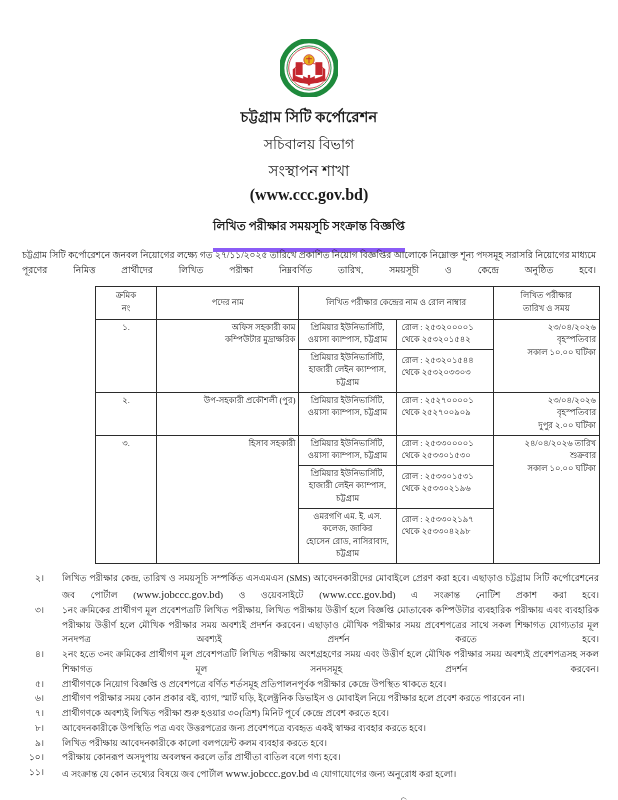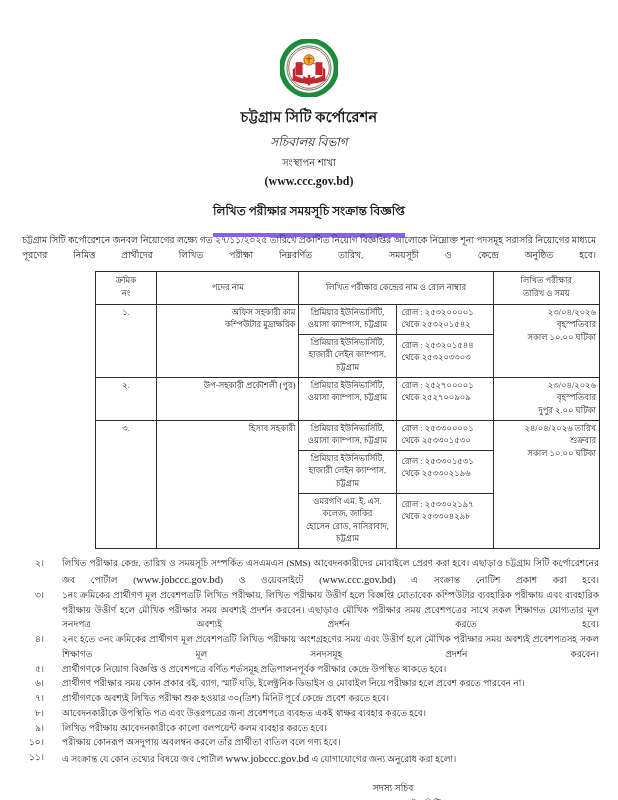--- a/index.html
+++ b/index.html
@@ -36,30 +36,29 @@
     align-items: center;
     height: 62px;
   }
   .org-name {
     font-size: 14.5px;
     font-weight: bold;
     margin-top: 7px;
     letter-spacing: .2px;
   }
   .org-dept {
-    font-size: 12px;
+    font-size: 14px;
     margin-top: 3px;
-    font-style: italic;
   }
   .org-section {
-    font-size: 10px;
+    font-size: 15px;
     margin-top: 2px;
   }
   .org-web {
-    font-size: 12px;
+    font-size: 16px;
     font-weight: bold;
     margin-top: 2px;
   }
 
   
   .doc-title {
     text-align: center;
     font-size: 12px;
     font-weight: bold;
     margin-top: 13px;

